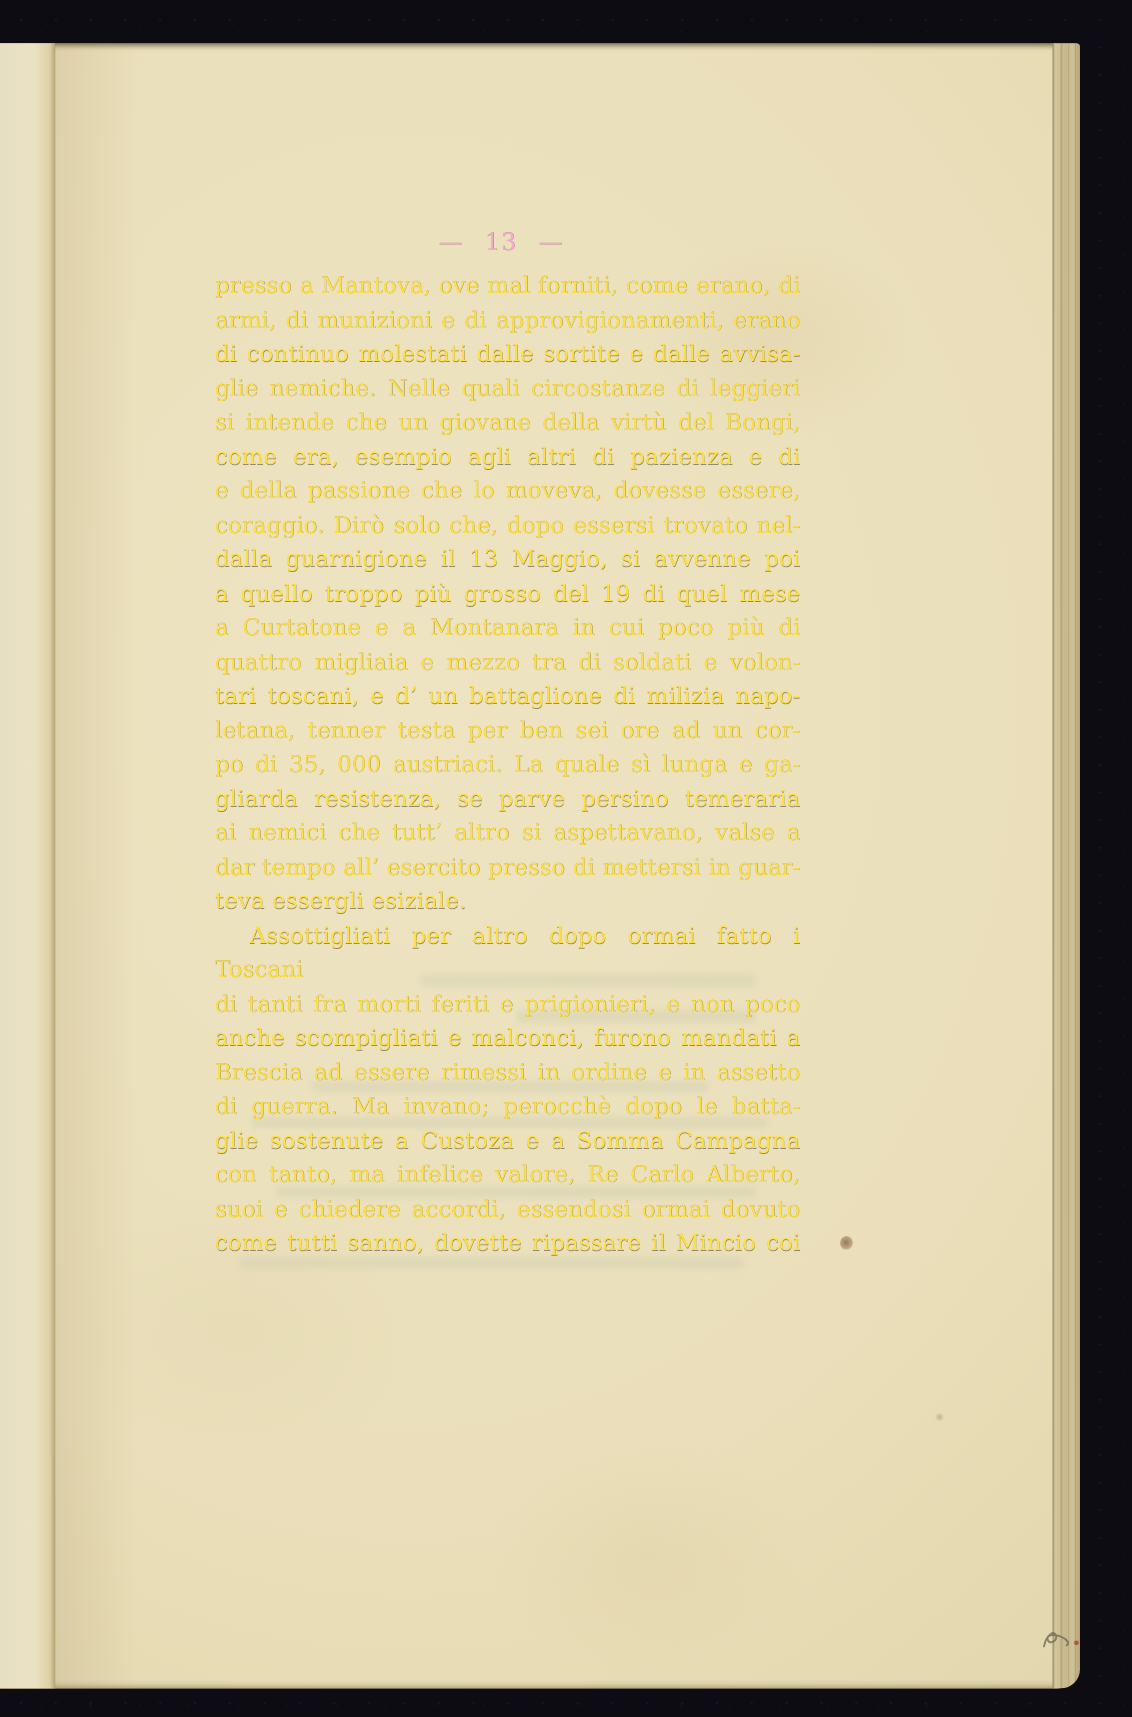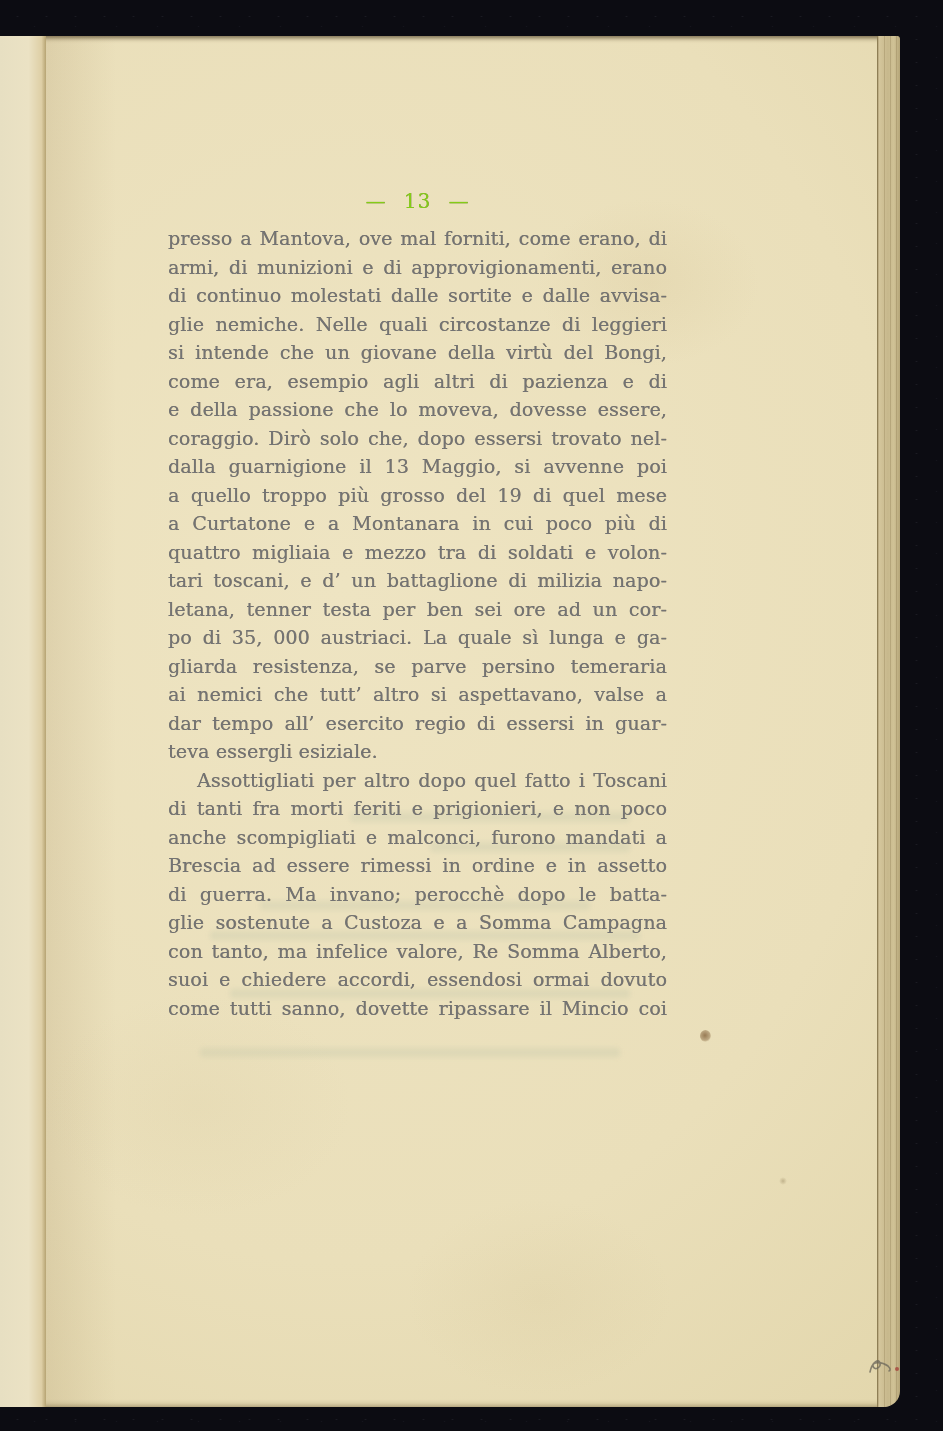--- a/index.html
+++ b/index.html
@@ -43,26 +43,26 @@
   .page-stack{position:absolute;left:877px;top:0;width:22px;height:100%;
     background:
       repeating-linear-gradient(90deg, rgba(120,100,60,.25) 0 1px, rgba(120,100,60,0) 1px 6px),
       linear-gradient(90deg, #d6c89e 0%, #c7b88c 45%, #d0c296 72%, #b5a578 100%);
     border-left:1px solid rgba(110,92,55,.55);
     border-radius:0 3px 16px 0;}
 
   
   .text-block{position:absolute;left:168px;top:188px;width:499px;color:#3a312a;}
   .page-number{text-align:center;font-size:20px;line-height:26px;margin:0 0 10px 0;
-    word-spacing:10px;letter-spacing:1px;color:#84cc16;
+    word-spacing:10px;letter-spacing:1px;color:#f9a8d4;
     text-shadow:.3px .3px .5px rgba(58,48,40,.55);}
   .paragraph{margin:0;}
   .line{font-size:19px;line-height:28.5px;text-align:justify;text-align-last:justify;
-    letter-spacing:.15px;color:#737373;
-    text-shadow:.3px .3px .5px rgba(58,48,40,.5);}
+    letter-spacing:.15px;color:#fde047;
+    text-shadow:.3px .3px .5px rgba(58,48,40,.5);margin-left:11px;}
   .line.indent{text-indent:29px;}
   .line.flush-left{text-align-last:left;}
 
   
   .ghost{position:absolute;background:rgba(125,160,142,.12);filter:blur(2.5px);
     border-radius:4px;pointer-events:none;}
   .stain{position:absolute;border-radius:50%;pointer-events:none;}
   .stain-1{left:700px;top:1030px;width:11px;height:12px;
     background:radial-gradient(circle at 45% 45%, #8a6a43 0%, rgba(138,106,67,.55) 55%, rgba(138,106,67,0) 75%);opacity:.85;}
   .stain-2{left:779px;top:1177px;width:8px;height:8px;
@@ -104,31 +104,31 @@
           <div class="line">coraggio. Dirò solo che, dopo essersi trovato nel-</div>
           <div class="line">dalla guarnigione il 13 Maggio, si avvenne poi</div>
           <div class="line">a quello troppo più grosso del 19 di quel mese</div>
           <div class="line">a Curtatone e a Montanara in cui poco più di</div>
           <div class="line">quattro migliaia e mezzo tra di soldati e volon-</div>
           <div class="line">tari toscani, e d’ un battaglione di milizia napo-</div>
           <div class="line">letana, tenner testa per ben sei ore ad un cor-</div>
           <div class="line">po di 35, 000 austriaci. La quale sì lunga e ga-</div>
           <div class="line">gliarda resistenza, se parve persino temeraria</div>
           <div class="line">ai nemici che tutt’ altro si aspettavano, valse a</div>
-          <div class="line">dar tempo all’ esercito regio di essersi in guar-</div>
+          <div class="line">dar tempo all’ esercito presso di mettersi in guar-</div>
           <div class="line flush-left">teva essergli esiziale.</div>
         </div>
         <div class="paragraph">
-          <div class="line indent">Assottigliati per altro dopo quel fatto i Toscani</div>
+          <div class="line indent">Assottigliati per altro dopo ormai fatto i Toscani</div>
           <div class="line">di tanti fra morti feriti e prigionieri, e non poco</div>
           <div class="line">anche scompigliati e malconci, furono mandati a</div>
           <div class="line">Brescia ad essere rimessi in ordine e in assetto</div>
           <div class="line">di guerra. Ma invano; perocchè dopo le batta-</div>
           <div class="line">glie sostenute a Custoza e a Somma Campagna</div>
-          <div class="line">con tanto, ma infelice valore, Re Somma Alberto,</div>
+          <div class="line">con tanto, ma infelice valore, Re Carlo Alberto,</div>
           <div class="line">suoi e chiedere accordi, essendosi ormai dovuto</div>
           <div class="line">come tutti sanno, dovette ripassare il Mincio coi</div>
         </div>
       </div>
   </div>
 
   <div class="stain stain-1"></div>
   <div class="stain stain-2"></div>
 
   <svg class="handwriting-mark" viewBox="0 0 36 28" xmlns="http://www.w3.org/2000/svg">

